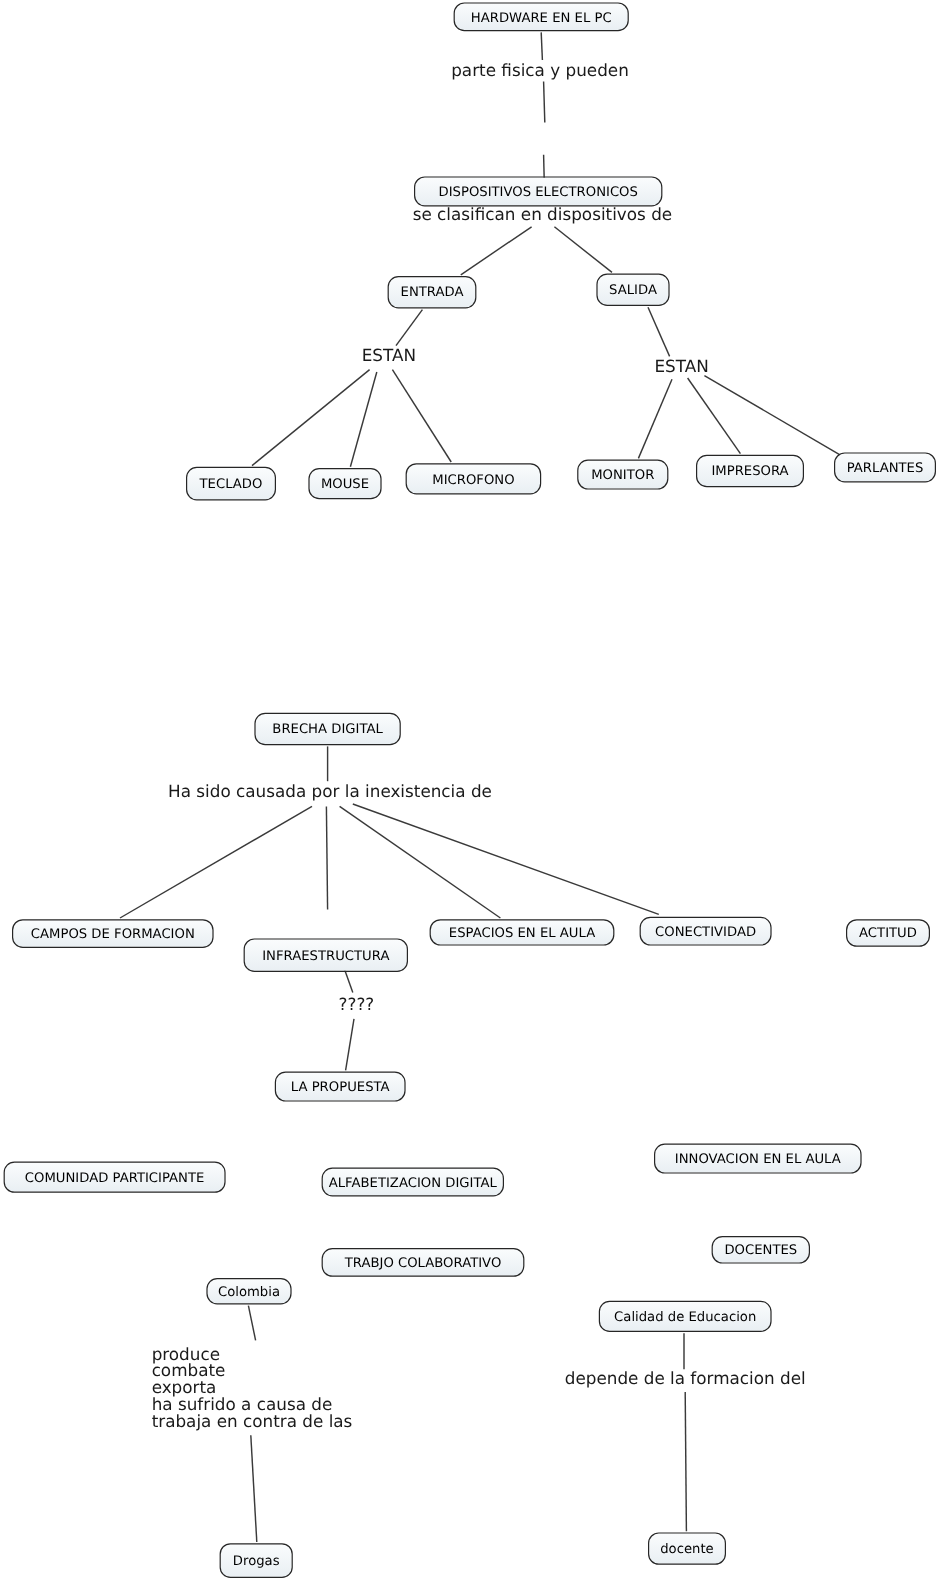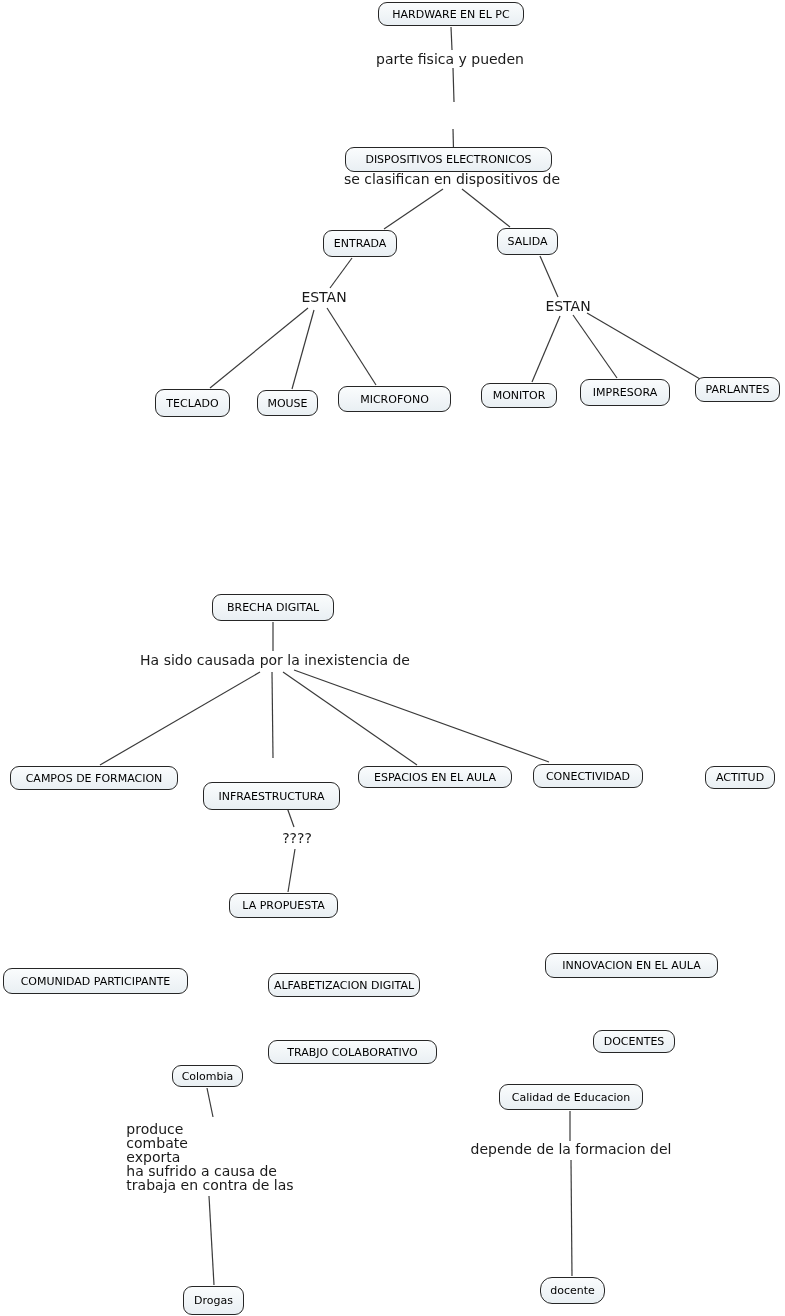--- a/index.html
+++ b/index.html
@@ -89,21 +89,21 @@
     <div class="node" style="left: 705px; top: 766px; width: 70px; height: 23px;">ACTITUD</div>
     <div class="node" style="left: 229px; top: 893px; width: 109px; height: 25px;">LA PROPUESTA</div>
     <div class="node" style="left: 3px; top: 968px; width: 185px; height: 26px;">COMUNIDAD PARTICIPANTE</div>
     <div class="node" style="left: 268px; top: 973px; width: 152px; height: 24px;">ALFABETIZACION DIGITAL</div>
     <div class="node" style="left: 545px; top: 953px; width: 173px; height: 25px;">INNOVACION EN EL AULA</div>
     <div class="node" style="left: 593px; top: 1030px; width: 82px; height: 23px;">DOCENTES</div>
     <div class="node" style="left: 268px; top: 1040px; width: 169px; height: 24px; text-align: center;">TRABJO COLABORATIVO</div>
     <div class="node" style="left: 172px; top: 1065px; width: 71px; height: 22px;">Colombia</div>
     <div class="node" style="left: 499px; top: 1084px; width: 144px; height: 26px;">Calidad de Educacion</div>
     <div class="node" style="left: 183px; top: 1286px; width: 61px; height: 29px;">Drogas</div>
-    <div class="node" style="left: 540px; top: 1277px; width: 65px; height: 27px; border-radius: 12px;">docente</div>
+    <div class="node" style="left: 540px; top: 1277px; width: 65px; height: 27px;">docente</div>
     <div class="link-label" style="left: 450px; top: 59px;">parte fisica y pueden</div>
     <div class="link-label" style="left: 452px; top: 179px;">se clasifican en dispositivos de</div>
     <div class="link-label" style="left: 324px; top: 297px;">ESTAN</div>
     <div class="link-label" style="left: 568px; top: 306px;">ESTAN</div>
     <div class="link-label" style="left: 275px; top: 660px;">Ha sido causada por la inexistencia de</div>
     <div class="link-label" style="left: 297px; top: 838px;">????</div>
     <div class="link-label" style="left: 210px; top: 1157px;">produce
 combate
 exporta
 ha sufrido a causa de

